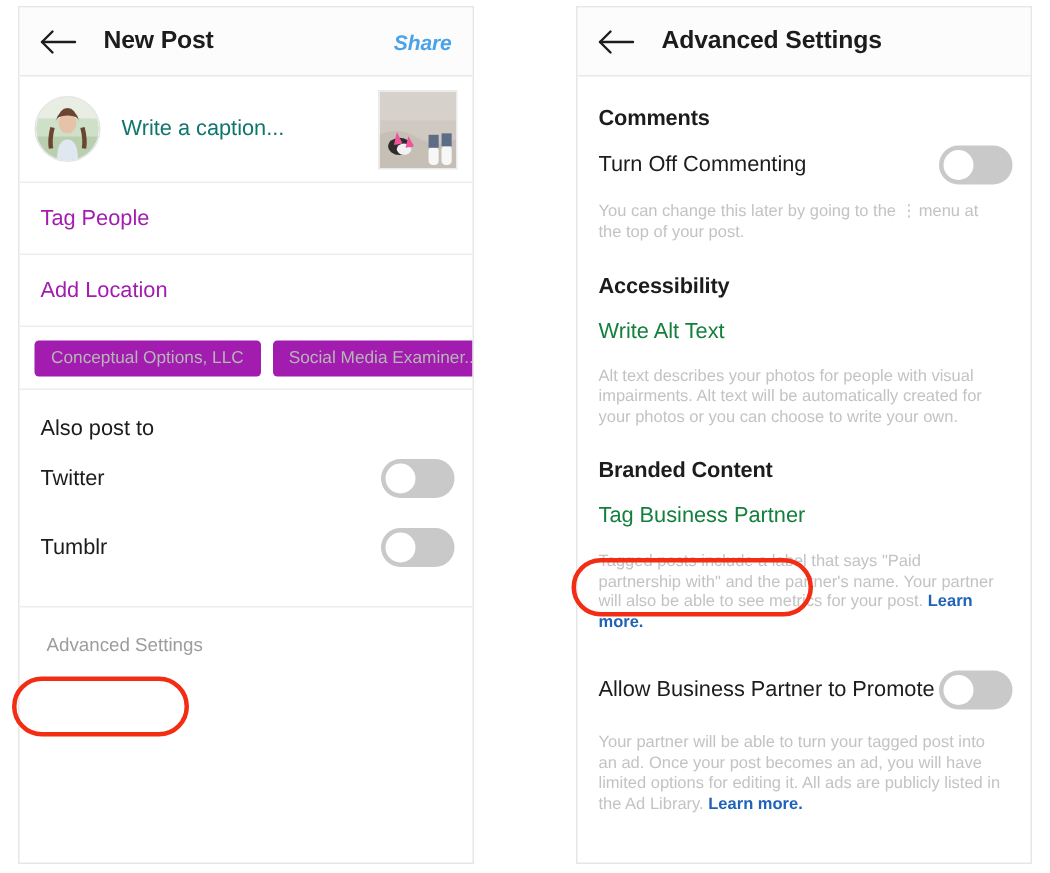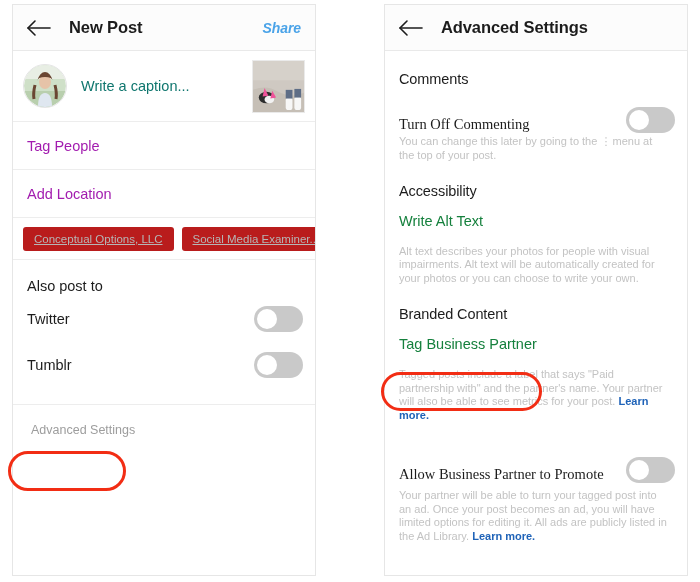--- a/index.html
+++ b/index.html
@@ -126,28 +126,27 @@
     height: 42px;
     display: flex;
     align-items: center;
     gap: 8px;
     padding: 0 10px;
     border-bottom: 1px solid #ededed;
     box-sizing: border-box;
     overflow: hidden;
   }
   .chip {
-    background: #b91c1c;
+    background: #a21caf;
     color: #b6b6b6;
     font-size: 11.5px;
     padding: 6px 11px;
     border-radius: 3px;
     white-space: nowrap;
     flex: 0 0 auto;
-    text-decoration: underline;
   }
 
   .section-label {
     padding: 18px 14px 2px 14px;
     font-size: 14.5px;
     color: #1c1c1c;
   }
 
   .toggle-row {
     display: flex;
@@ -206,21 +205,21 @@
     border-radius: 22px;
     box-sizing: border-box;
     pointer-events: none;
   }
   .hl-adv   { left: 8px;  top: 451px; width: 118px; height: 40px; }
   .hl-tagbp { left: 9px;  top: 372px; width: 161px; height: 39px; }
 
   
   .r-sec {
     font-size: 14.5px;
-    font-weight: normal;
+    font-weight: bold;
     color: #1c1c1c;
     padding: 20px 14px 0 14px;
     letter-spacing: -0.1px;
   }
   .r-item {
     font-size: 14.5px;
     color: #15803d;
     padding: 0 14px;
     display: flex;
     align-items: center;
@@ -240,25 +239,24 @@
   }
   .dots {
     display: inline-block;
     width: 9px;
     text-align: center;
     letter-spacing: 0;
     color: #c3c3c3;
   }
   .r-toggle {
     display: flex;
-    align-items: flex-end;
+    align-items: center;
     padding: 0 12px 0 14px;
     height: 46px;
     box-sizing: border-box;
-    font-family: Liberation Serif, serif;
   }
   .r-toggle .tlabel {
     font-size: 14.5px;
     color: #1c1c1c;
   }
 </style>
 </head>
 <body>
 
 <div class="screens">

